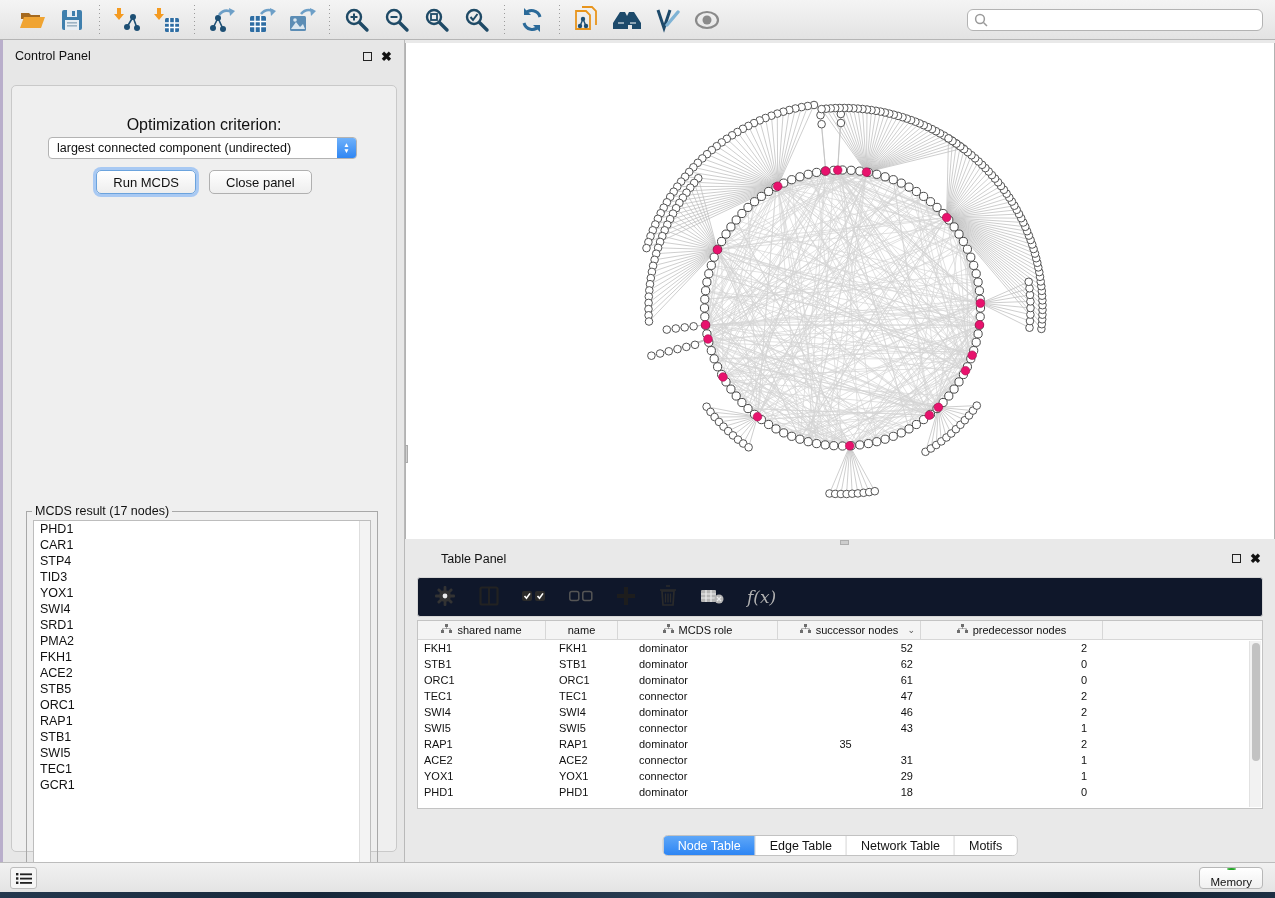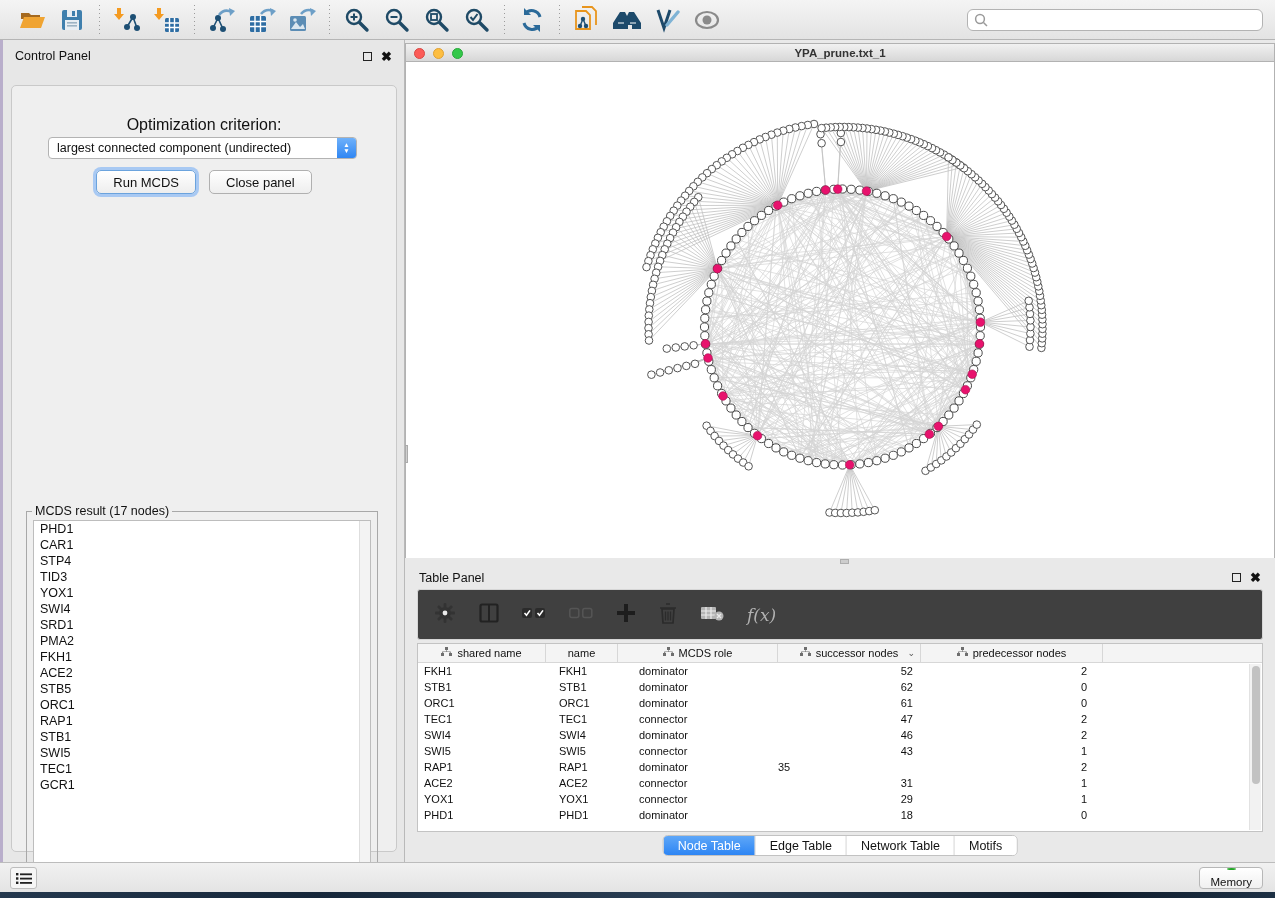--- a/index.html
+++ b/index.html
@@ -58,23 +58,23 @@
                   display:flex; align-items:center; justify-content:center; position:relative;
                   font-size:11.5px; font-weight:bold; color:#333; }
   .lights { position:absolute; left:8px; top:4px; display:flex; gap:8px; }
   .light { width:11px; height:11px; border-radius:50%; }
   .net-canvas { height:496px; background:#fff; border-left:1px solid #b2b2b2; border-right:1px solid #b2b2b2; overflow:hidden; }
   .h-splitter { height:7px; position:relative; }
   .h-splitter .grip { position:absolute; left:50%; top:1px; width:9px; height:5px; background:#cdcdcd; border:1px solid #aeaeae; }
 
   
   .table-panel { flex:1; position:relative; padding:0 12px; }
-  .tp-titlebar { height:23px; display:flex; align-items:center; padding:2px 2px 0; }
-  .tp-toolbar { height:51px; display:flex; align-items:center; gap:23px; padding:0 16px; background:#404040;
-                border:1px solid #d6d6d6; border-radius:3px; margin-top:1px; }
+  .tp-titlebar { height:23px; display:flex; align-items:center; padding:2px 2px 0;margin-left:22px; }
+  .tp-toolbar { height:40px; display:flex; align-items:center; gap:23px; padding:0 16px; background:#0f172a;
+                border:1px solid #d6d6d6; border-radius:3px; margin-top:8px; }
   .fx { font-family:"DejaVu Serif",serif; font-style:italic; font-size:17px; color:#b2b2b2; }
   .tp-table { margin-top:3px; background:#fff; border:1px solid #c3c3c3; height:189px; position:relative; overflow:hidden; }
   .t-head { display:flex; height:19px; background:#f4f4f4; border-bottom:1px solid #d7d7d7; }
   .t-hcell { position:relative; display:flex; align-items:center; justify-content:center; gap:5px; font-size:11px;
              border-right:1px solid #d7d7d7; overflow:hidden; flex:none; }
   .t-hcell .sort { position:absolute; right:5px; font-size:9px; color:#555; }
   .t-row { display:flex; height:16px; }
   .t-cell { font-size:11px; line-height:16px; overflow:hidden; white-space:nowrap; flex:none; }
   .t-scroll { position:absolute; top:20px; right:1px; bottom:1px; width:12px; background:#f2f2f2; border-left:1px solid #e2e2e2; }
   .t-thumb { position:absolute; top:2px; left:2px; width:8px; height:118px; background:#c2c2c2; border-radius:4px; }
@@ -289,28 +289,20 @@
               <div class="mcds-item">GCR1</div>
             </div>
           <div class="mcds-scroll"></div>
         </div>
       </div>
     </div>
   </div>
 
   <div class="right-col">
     <div class="v-splitter"></div>
-    <div class="net-titlebar">
-      <span class="lights">
-        <span class="light" style="background:#fc5b57;border:.5px solid #d94843"></span>
-        <span class="light" style="background:#fdbe41;border:.5px solid #dfa133"></span>
-        <span class="light" style="background:#34c84a;border:.5px solid #27a83a"></span>
-      </span>
-      <span>YPA_prune.txt_1</span>
-    </div>
     <div class="net-canvas">
       <svg id="graph-svg" width="100%" height="100%" viewBox="0 0 867 496">
           <g stroke="#9a9a9a" stroke-width="0.7" opacity="0.42">
             <line x1="371.2" y1="143.2" x2="444.7" y2="127.3"></line>
             <line x1="371.2" y1="143.2" x2="486.8" y2="136.7"></line>
             <line x1="371.2" y1="143.2" x2="410.1" y2="129.4"></line>
             <line x1="371.2" y1="143.2" x2="307.7" y2="315.8"></line>
             <line x1="371.2" y1="143.2" x2="418.7" y2="401.9"></line>
             <line x1="371.2" y1="143.2" x2="517.1" y2="376.6"></line>
             <line x1="371.2" y1="143.2" x2="470.3" y2="398.7"></line>
@@ -1389,21 +1381,21 @@
               <div class="t-cell" style="width: 128px; padding-left: 6px;">SWI5</div>
               <div class="t-cell" style="width: 72px; padding-left: 13px;">SWI5</div>
               <div class="t-cell" style="width: 160px; padding-left: 21px;">connector</div>
               <div class="t-cell" style="width: 143px; text-align: right; padding-right: 8px;">43</div>
               <div class="t-cell" style="width: 182px; text-align: right; padding-right: 16px;">1</div>
             </div>
             <div class="t-row">
               <div class="t-cell" style="width: 128px; padding-left: 6px;">RAP1</div>
               <div class="t-cell" style="width: 72px; padding-left: 13px;">RAP1</div>
               <div class="t-cell" style="width: 160px; padding-left: 21px;">dominator</div>
-              <div class="t-cell" style="width: 143px; text-align: left; padding-right: 8px;">35</div>
+              <div class="t-cell" style="width: 143px; text-align: center; padding-right: 8px;">35</div>
               <div class="t-cell" style="width: 182px; text-align: right; padding-right: 16px;">2</div>
             </div>
             <div class="t-row">
               <div class="t-cell" style="width: 128px; padding-left: 6px;">ACE2</div>
               <div class="t-cell" style="width: 72px; padding-left: 13px;">ACE2</div>
               <div class="t-cell" style="width: 160px; padding-left: 21px;">connector</div>
               <div class="t-cell" style="width: 143px; text-align: right; padding-right: 8px;">31</div>
               <div class="t-cell" style="width: 182px; text-align: right; padding-right: 16px;">1</div>
             </div>
             <div class="t-row">

